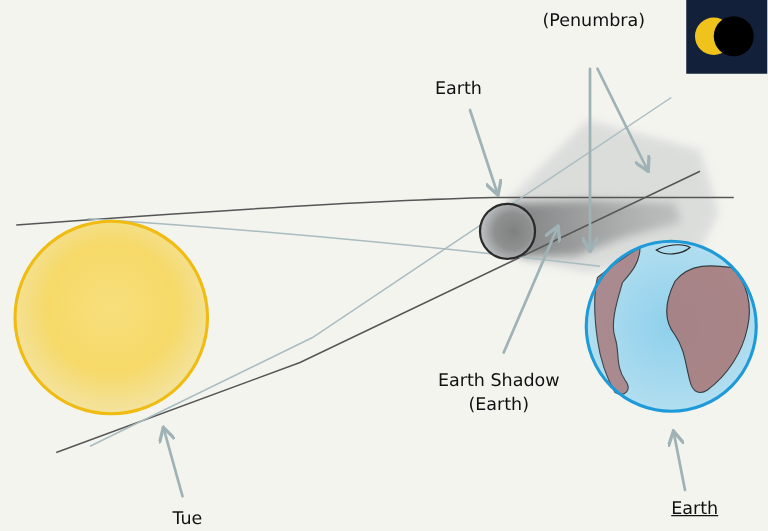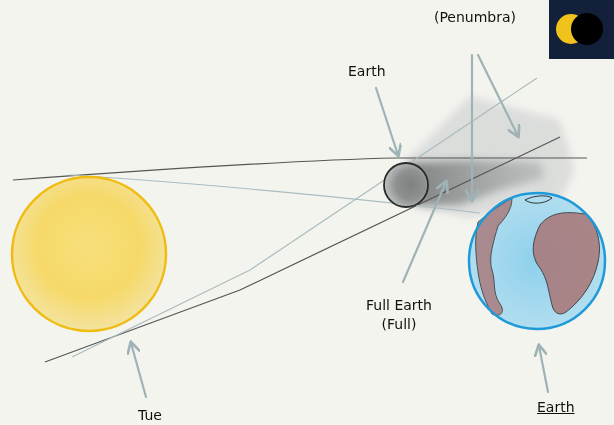--- a/index.html
+++ b/index.html
@@ -108,19 +108,19 @@
   </svg>
 </div>
 
 <div class="label" style="left:348px; top:62px;">Earth</div>
 
 <div class="label" style="left:410px; top:8px; width:130px;">
   <div>(Penumbra)</div>
 </div>
 
 <div class="label" style="left:340px; top:296px; width:118px;">
-  <div>Full Earth</div>
-  <div>(Full)</div>
+  <div>Earth Shadow</div>
+  <div>(Earth)</div>
 </div>
 
 <div class="label" style="left:138px; top:406px;">Tue</div>
 
 <div class="label" style="left:537px; top:398px;text-decoration:underline;">Earth</div>
 
 </body></html>

